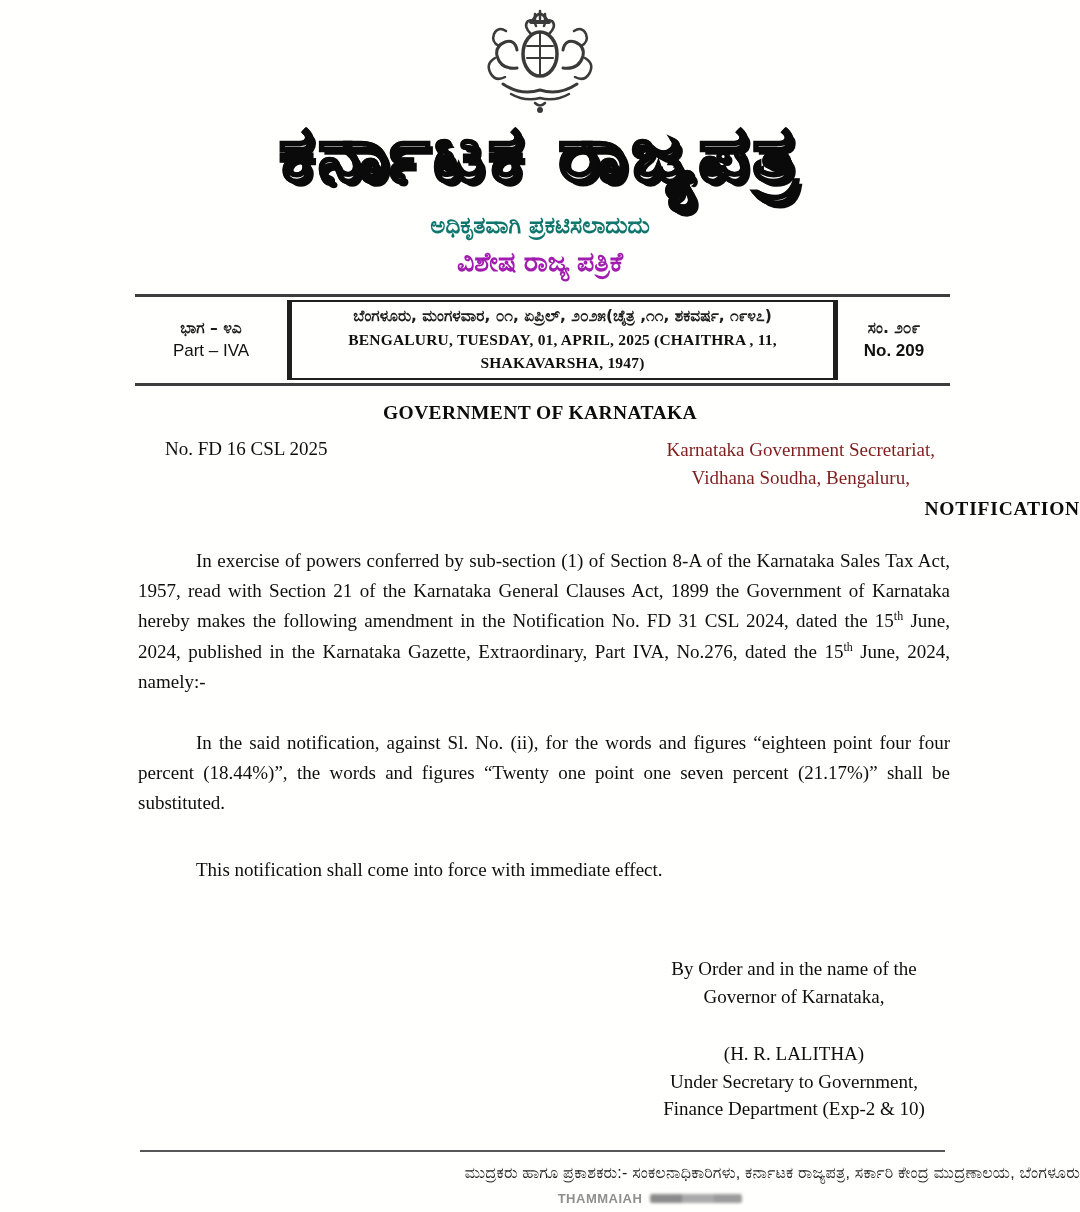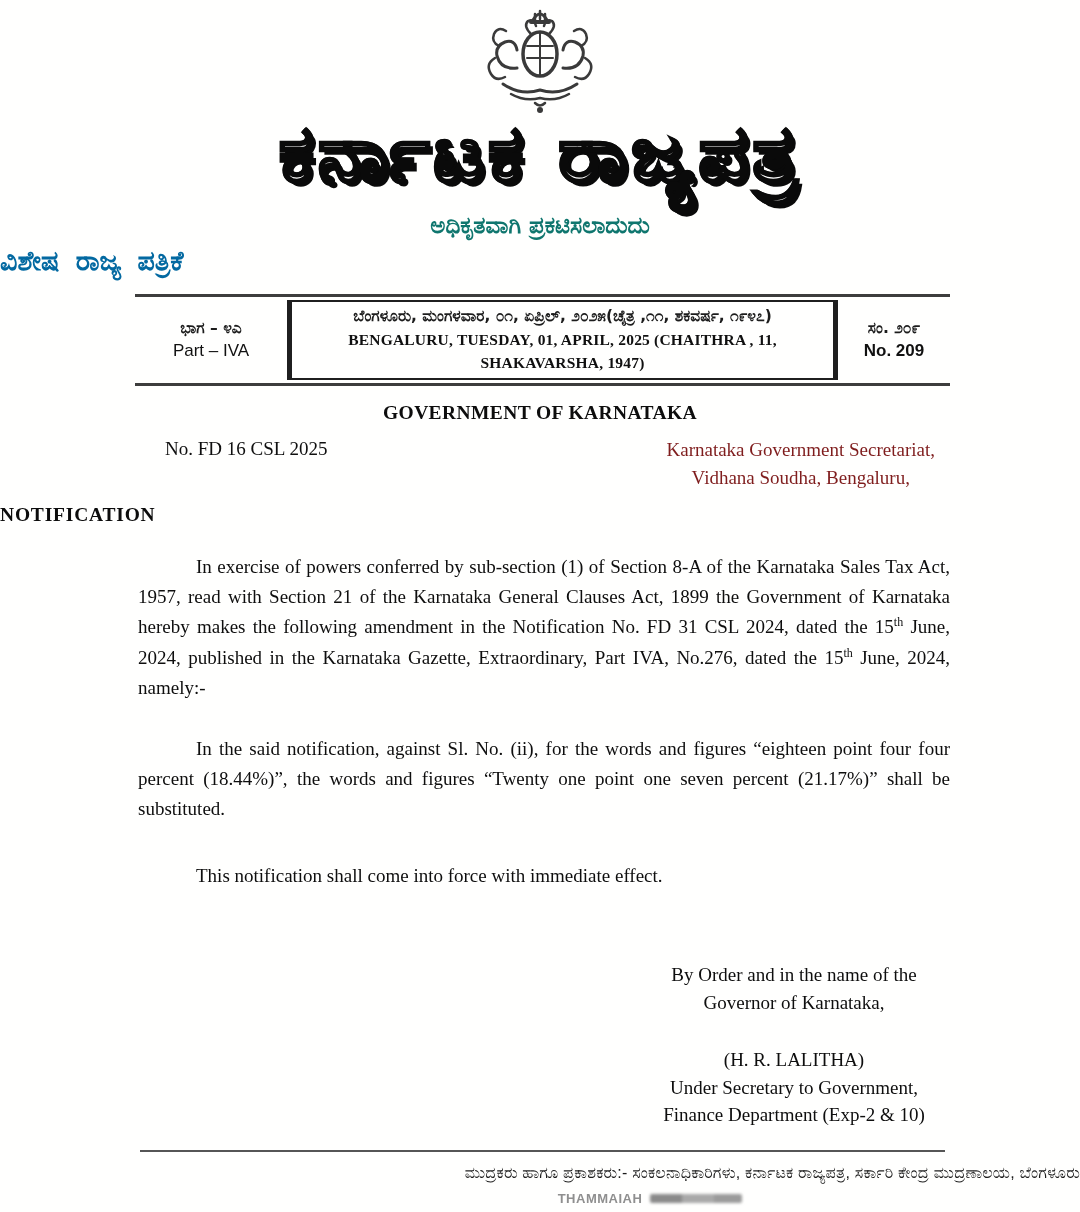--- a/index.html
+++ b/index.html
@@ -28,22 +28,22 @@
     -webkit-text-stroke: 3px #0a0a0a;
     text-shadow: 4px 4px 0 #0a0a0a, -1px -1px 0 #0a0a0a, 1px -1px 0 #0a0a0a, -1px 1px 0 #0a0a0a;
     margin-top: -4px;
     white-space: nowrap;
   }
   .gazette-sub1 {
     text-align: center; font-family: "DejaVu Sans", sans-serif;
     font-size: 23px; font-weight: 700; margin-top: 16px; color: #0f766e;
   }
   .gazette-sub2 {
-    font-family: Liberation Mono, monospace;
-    font-size: 27px; font-weight: 700; margin-top: 8px; color: #0369a1;
+    text-align: center; font-family: Liberation Sans, sans-serif;
+    font-size: 27px; font-weight: 700; margin-top: 8px; color: #a21caf;
   }
   
   .issue-bar {
     margin: 16px 130px 0 135px;
     border-top: 3px solid #3d3d3d;
     border-bottom: 3px solid #3d3d3d;
     display: flex;
     align-items: stretch;
     padding: 3px 0;
   }
@@ -63,22 +63,22 @@
   .en-no    { font-family: "Liberation Sans", sans-serif; font-size: 17px; font-weight: 700; color: #111; line-height: 1.35; }
   
   .gov-heading {
     text-align: center; font-size: 19.5px; font-weight: 700;
     margin-top: 16px; letter-spacing: 0.4px; color: #0d0d0d;
   }
   .ref-row { display: flex; justify-content: space-between; margin: 12px 145px 0 165px; }
   .ref-no { font-size: 19px; color: #0f0f0f; padding-top: 2px; }
   .address-block { text-align: center; font-size: 19px; line-height: 1.5; color: #7f1d1d; }
   .notification-heading {
-    text-align: left; font-size: 19.5px; font-weight: 700;
-    margin-top: 11px; letter-spacing: 0.8px; color: #0c0c0c;
+    text-align: right; font-size: 19.5px; font-weight: 700;
+    margin-top: 5px; letter-spacing: 0.8px; color: #0c0c0c;
   }
   
   .body-text { margin: 0 130px 0 138px; }
   .para {
     font-size: 19px; line-height: 1.6; text-align: justify;
     text-indent: 58px; color: #0e0e0e;
   }
   .para sup { font-size: 12px; line-height: 0; }
   .para-1 { margin-top: 26px; }
   .para-2 { margin-top: 30px; }

